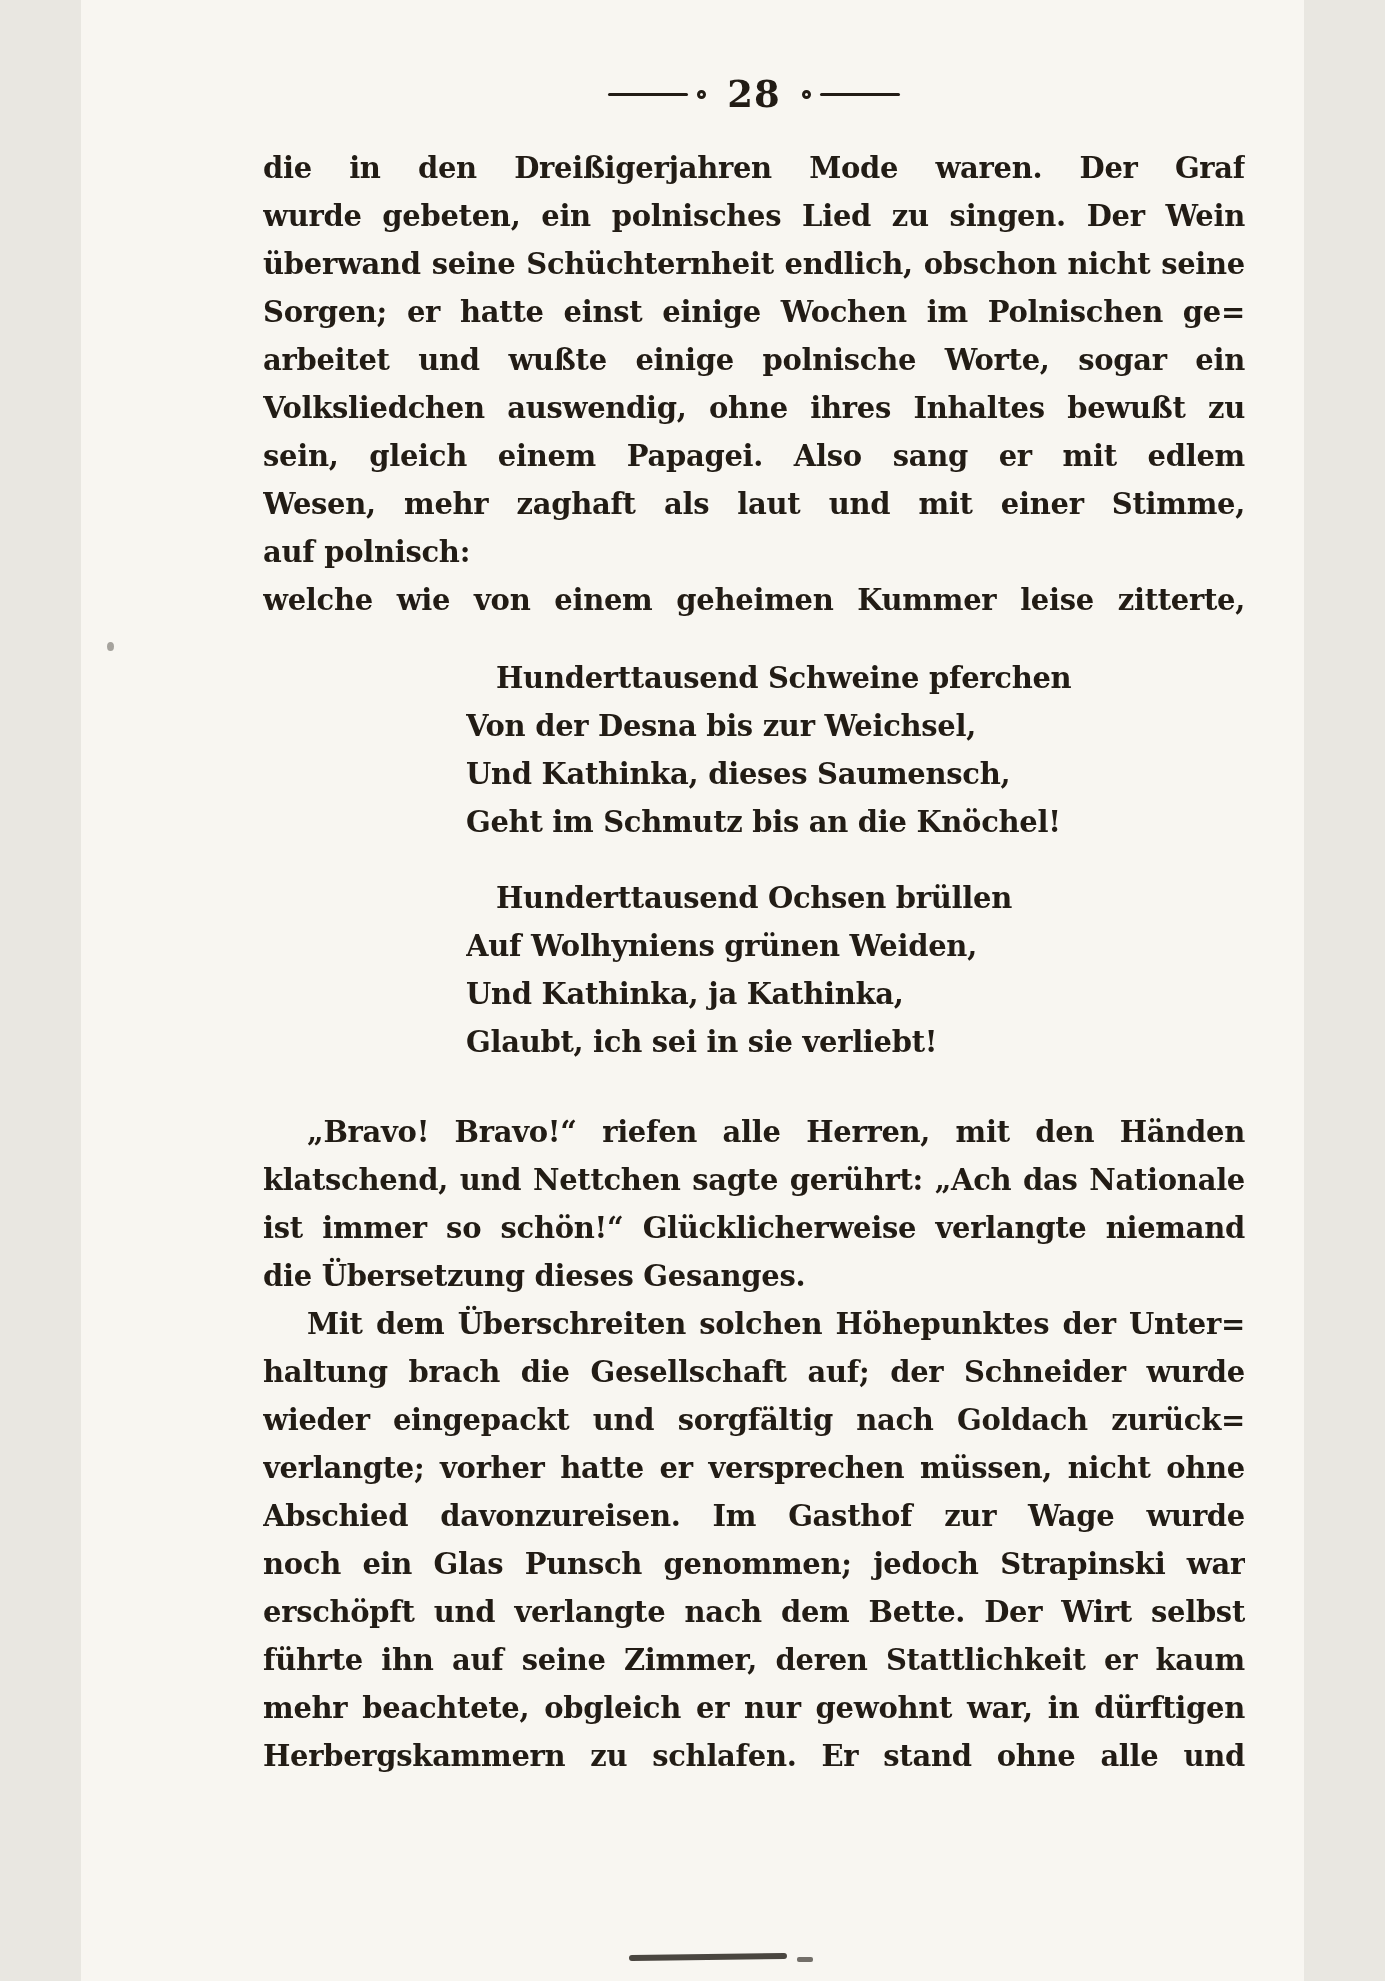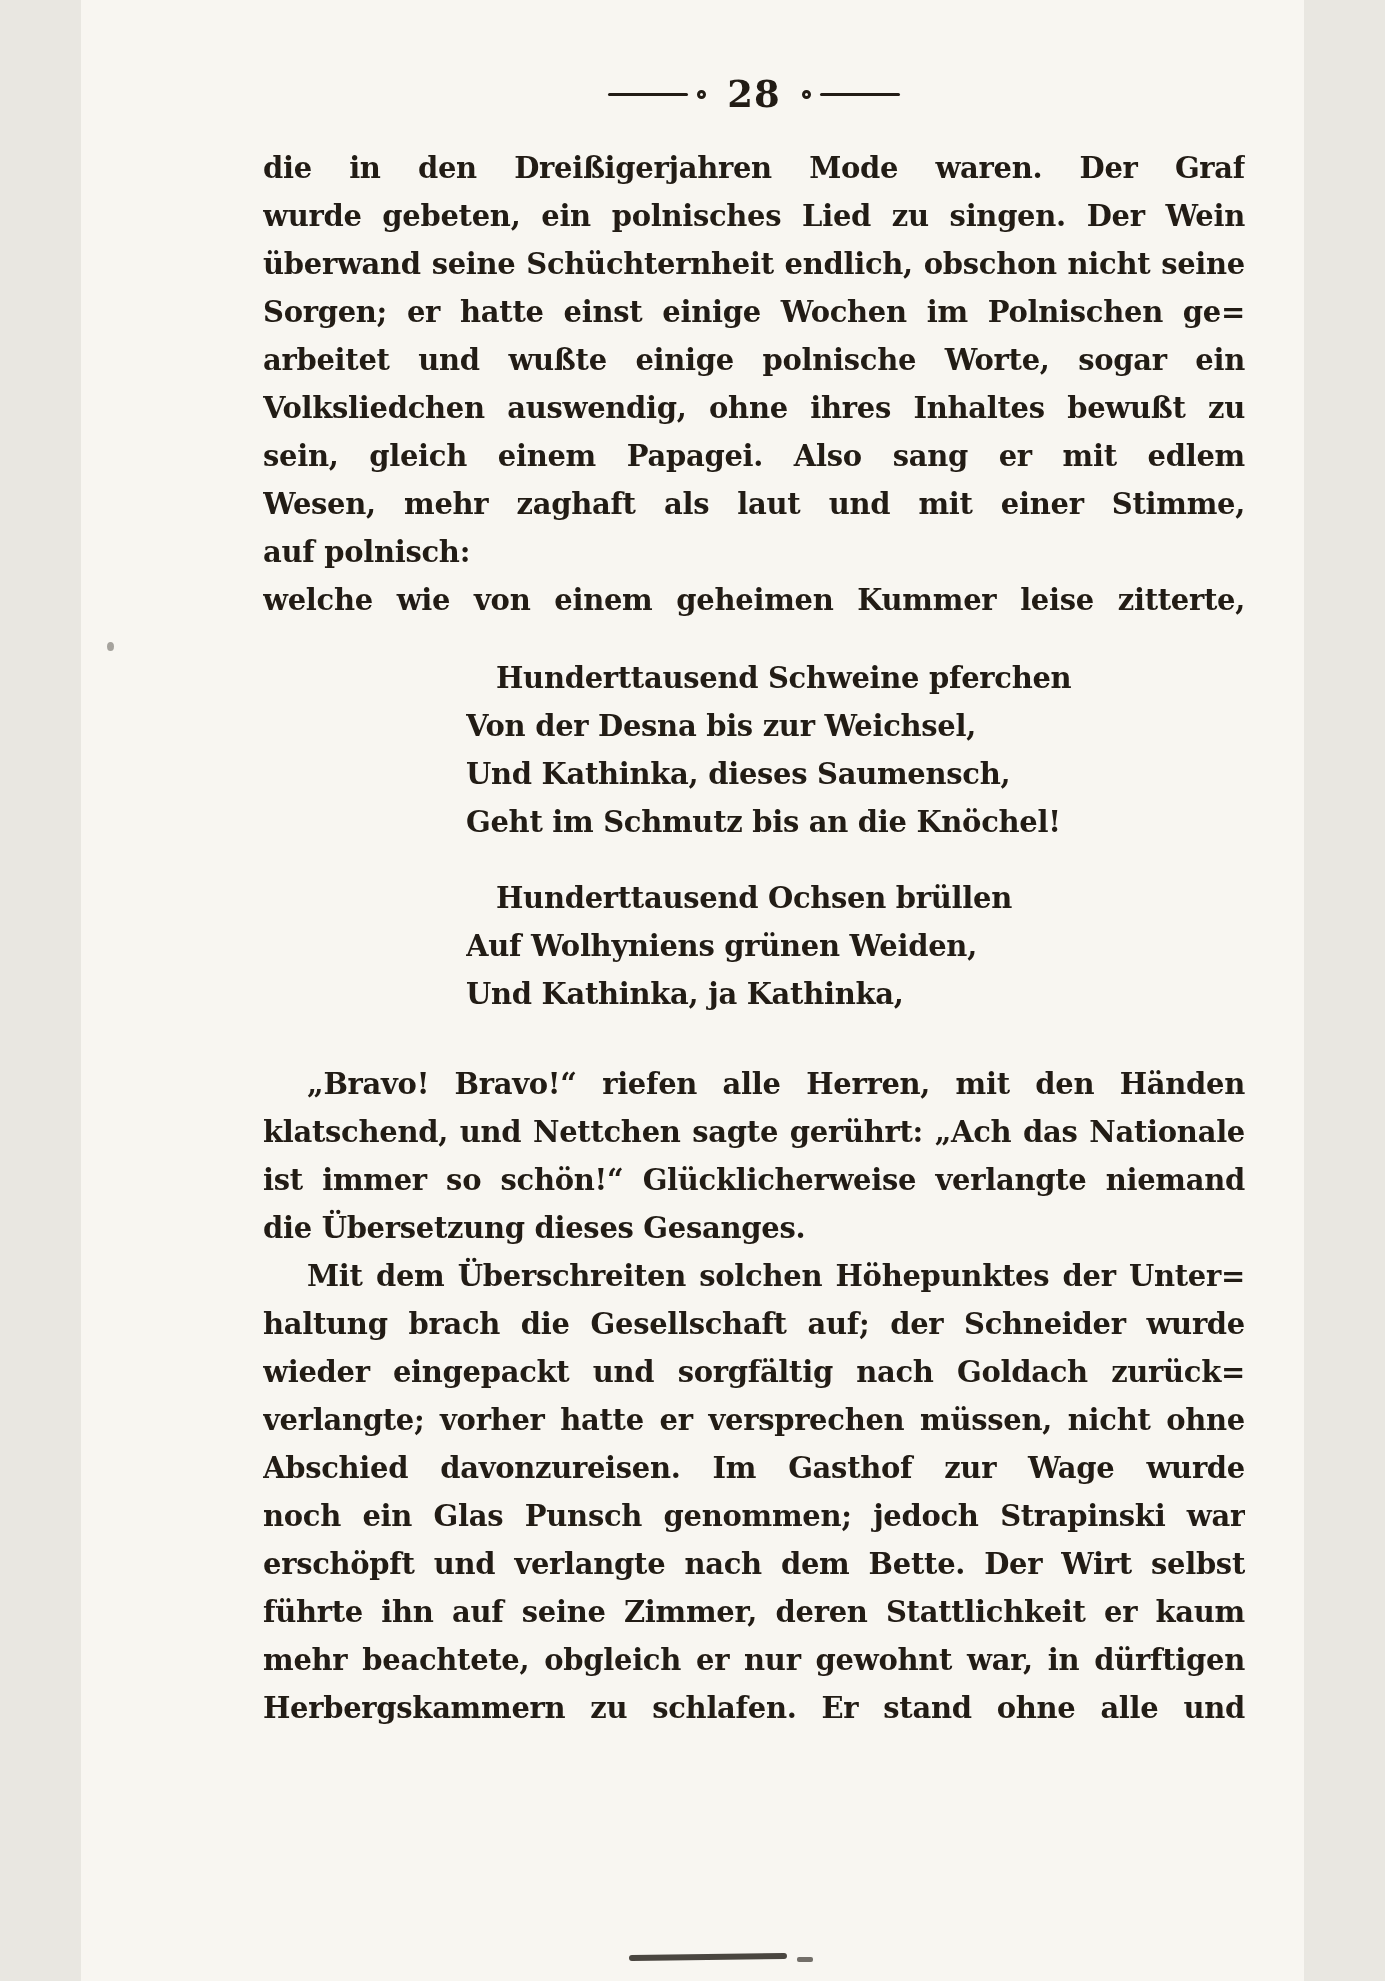--- a/index.html
+++ b/index.html
@@ -123,20 +123,21 @@
         <div class="line indent">Hunderttausend Schweine pferchen</div>
         <div class="line">Von der Desna bis zur Weichsel,</div>
         <div class="line">Und Kathinka, dieses Saumensch,</div>
         <div class="line last">Geht im Schmutz bis an die Knöchel!</div>
       </div>
 
     <div class="para verse stanza-next">
         <div class="line indent">Hunderttausend Ochsen brüllen</div>
         <div class="line">Auf Wolhyniens grünen Weiden,</div>
         <div class="line">Und Kathinka, ja Kathinka,</div>
+        <div class="line last">Glaubt, ich sei in sie verliebt!</div>
       </div>
 
     <div class="para prose after-verse">
         <div class="line indent">„Bravo! Bravo!“ riefen alle Herren, mit den Händen</div>
         <div class="line">klatschend, und Nettchen sagte gerührt: „Ach das Nationale</div>
         <div class="line">ist immer so schön!“ Glücklicherweise verlangte niemand</div>
         <div class="line last">die Übersetzung dieses Gesanges.</div>
       </div>
 
     <div class="para prose">

